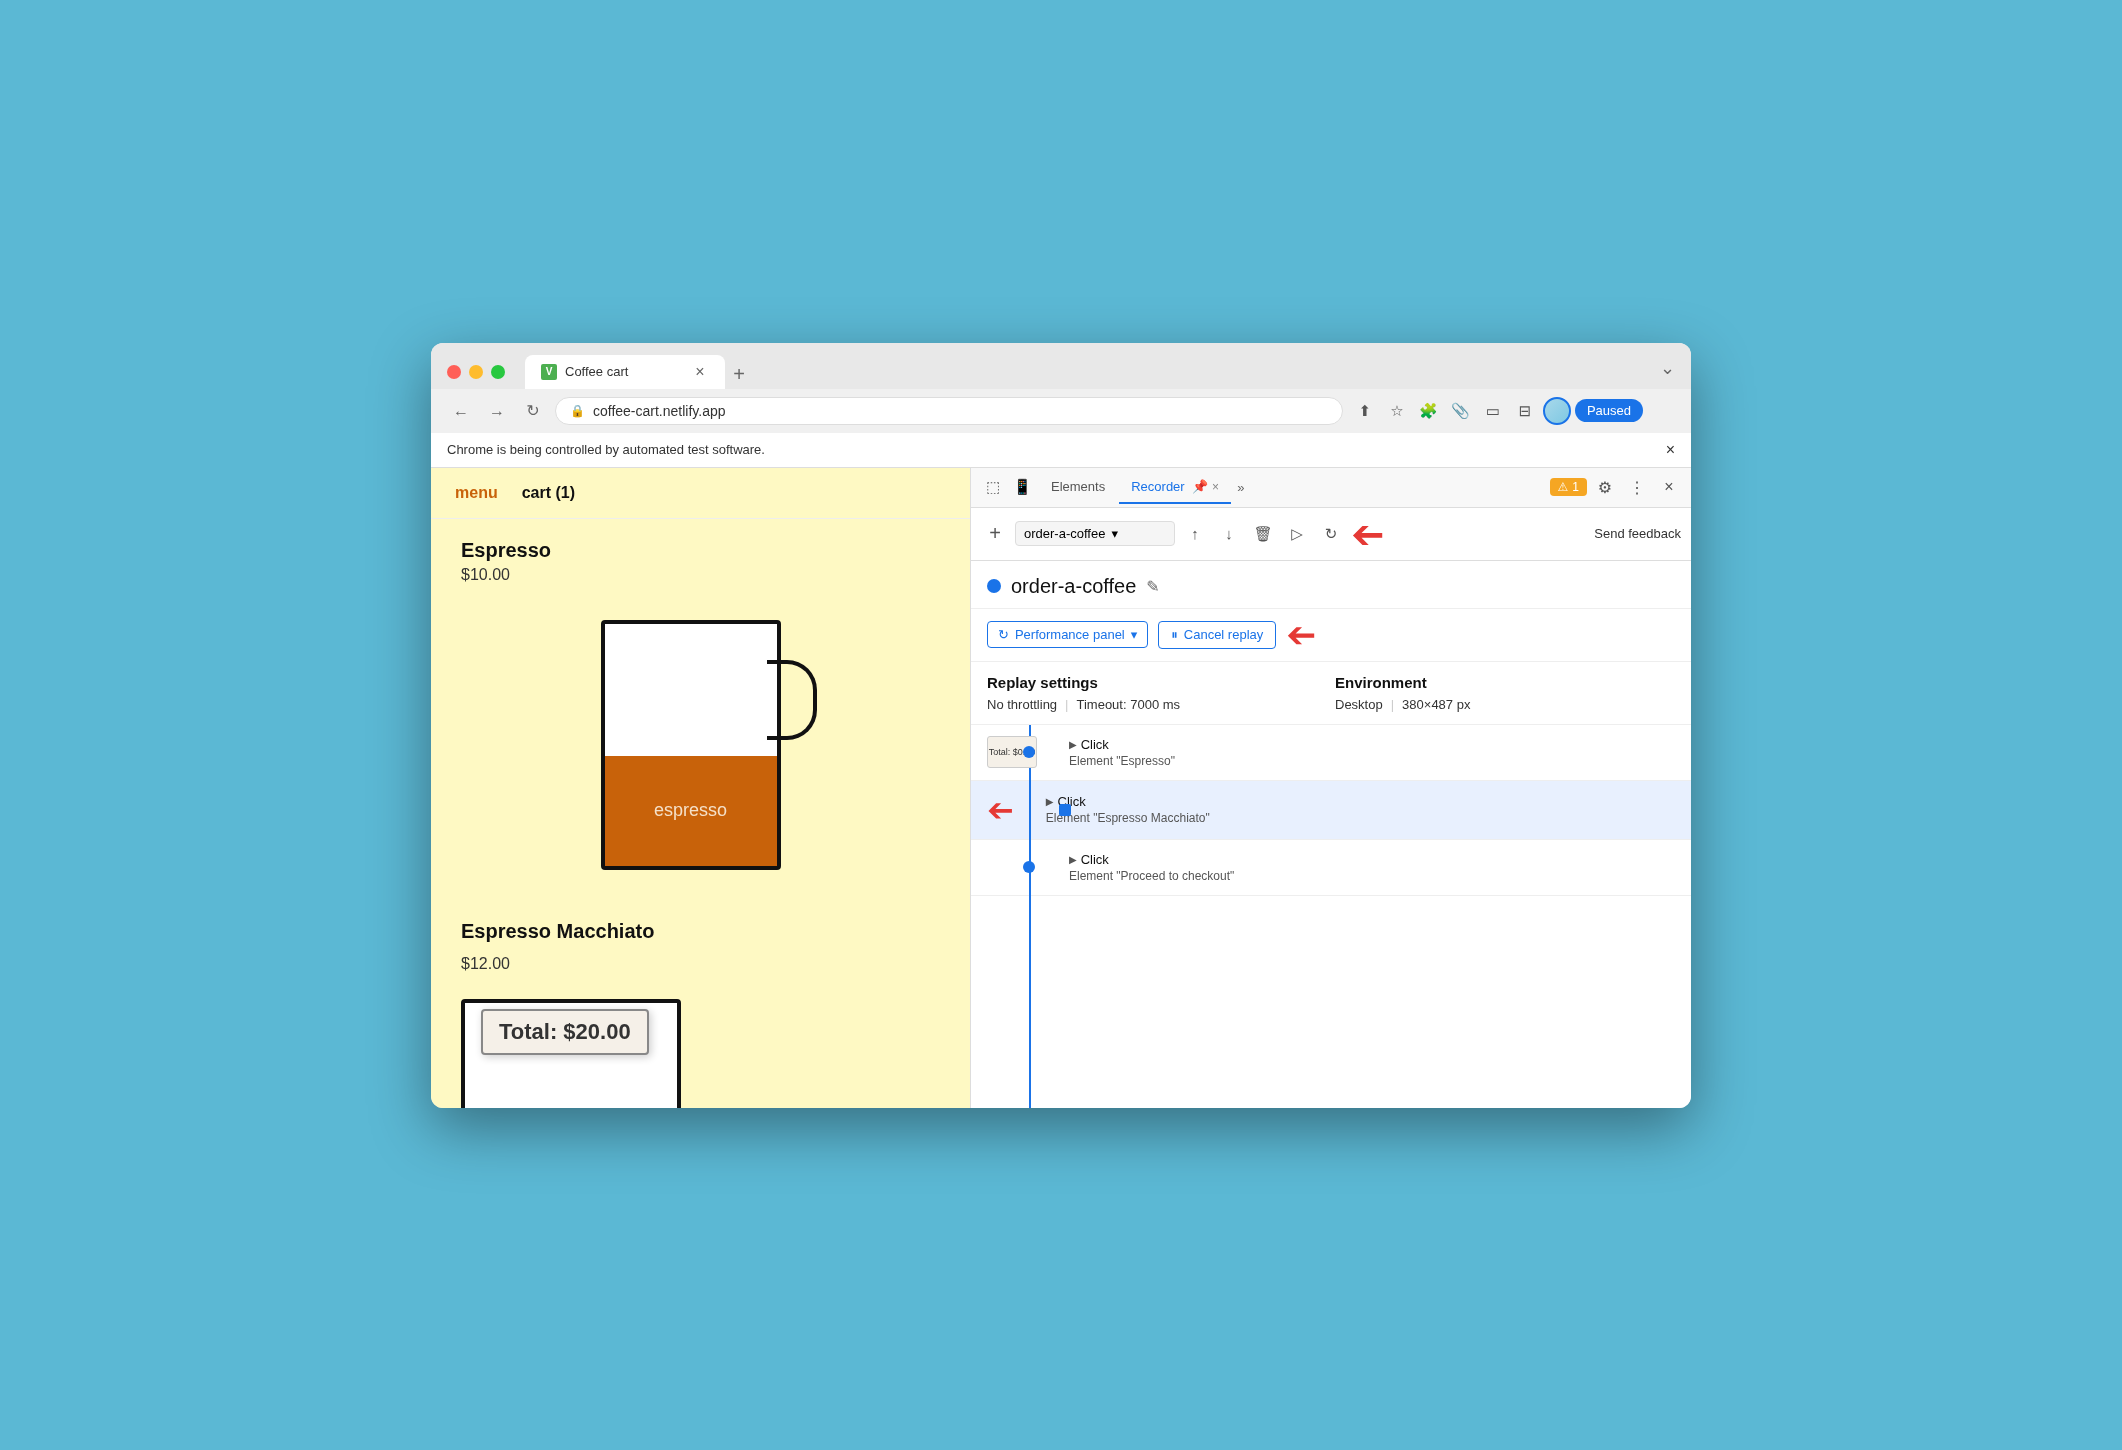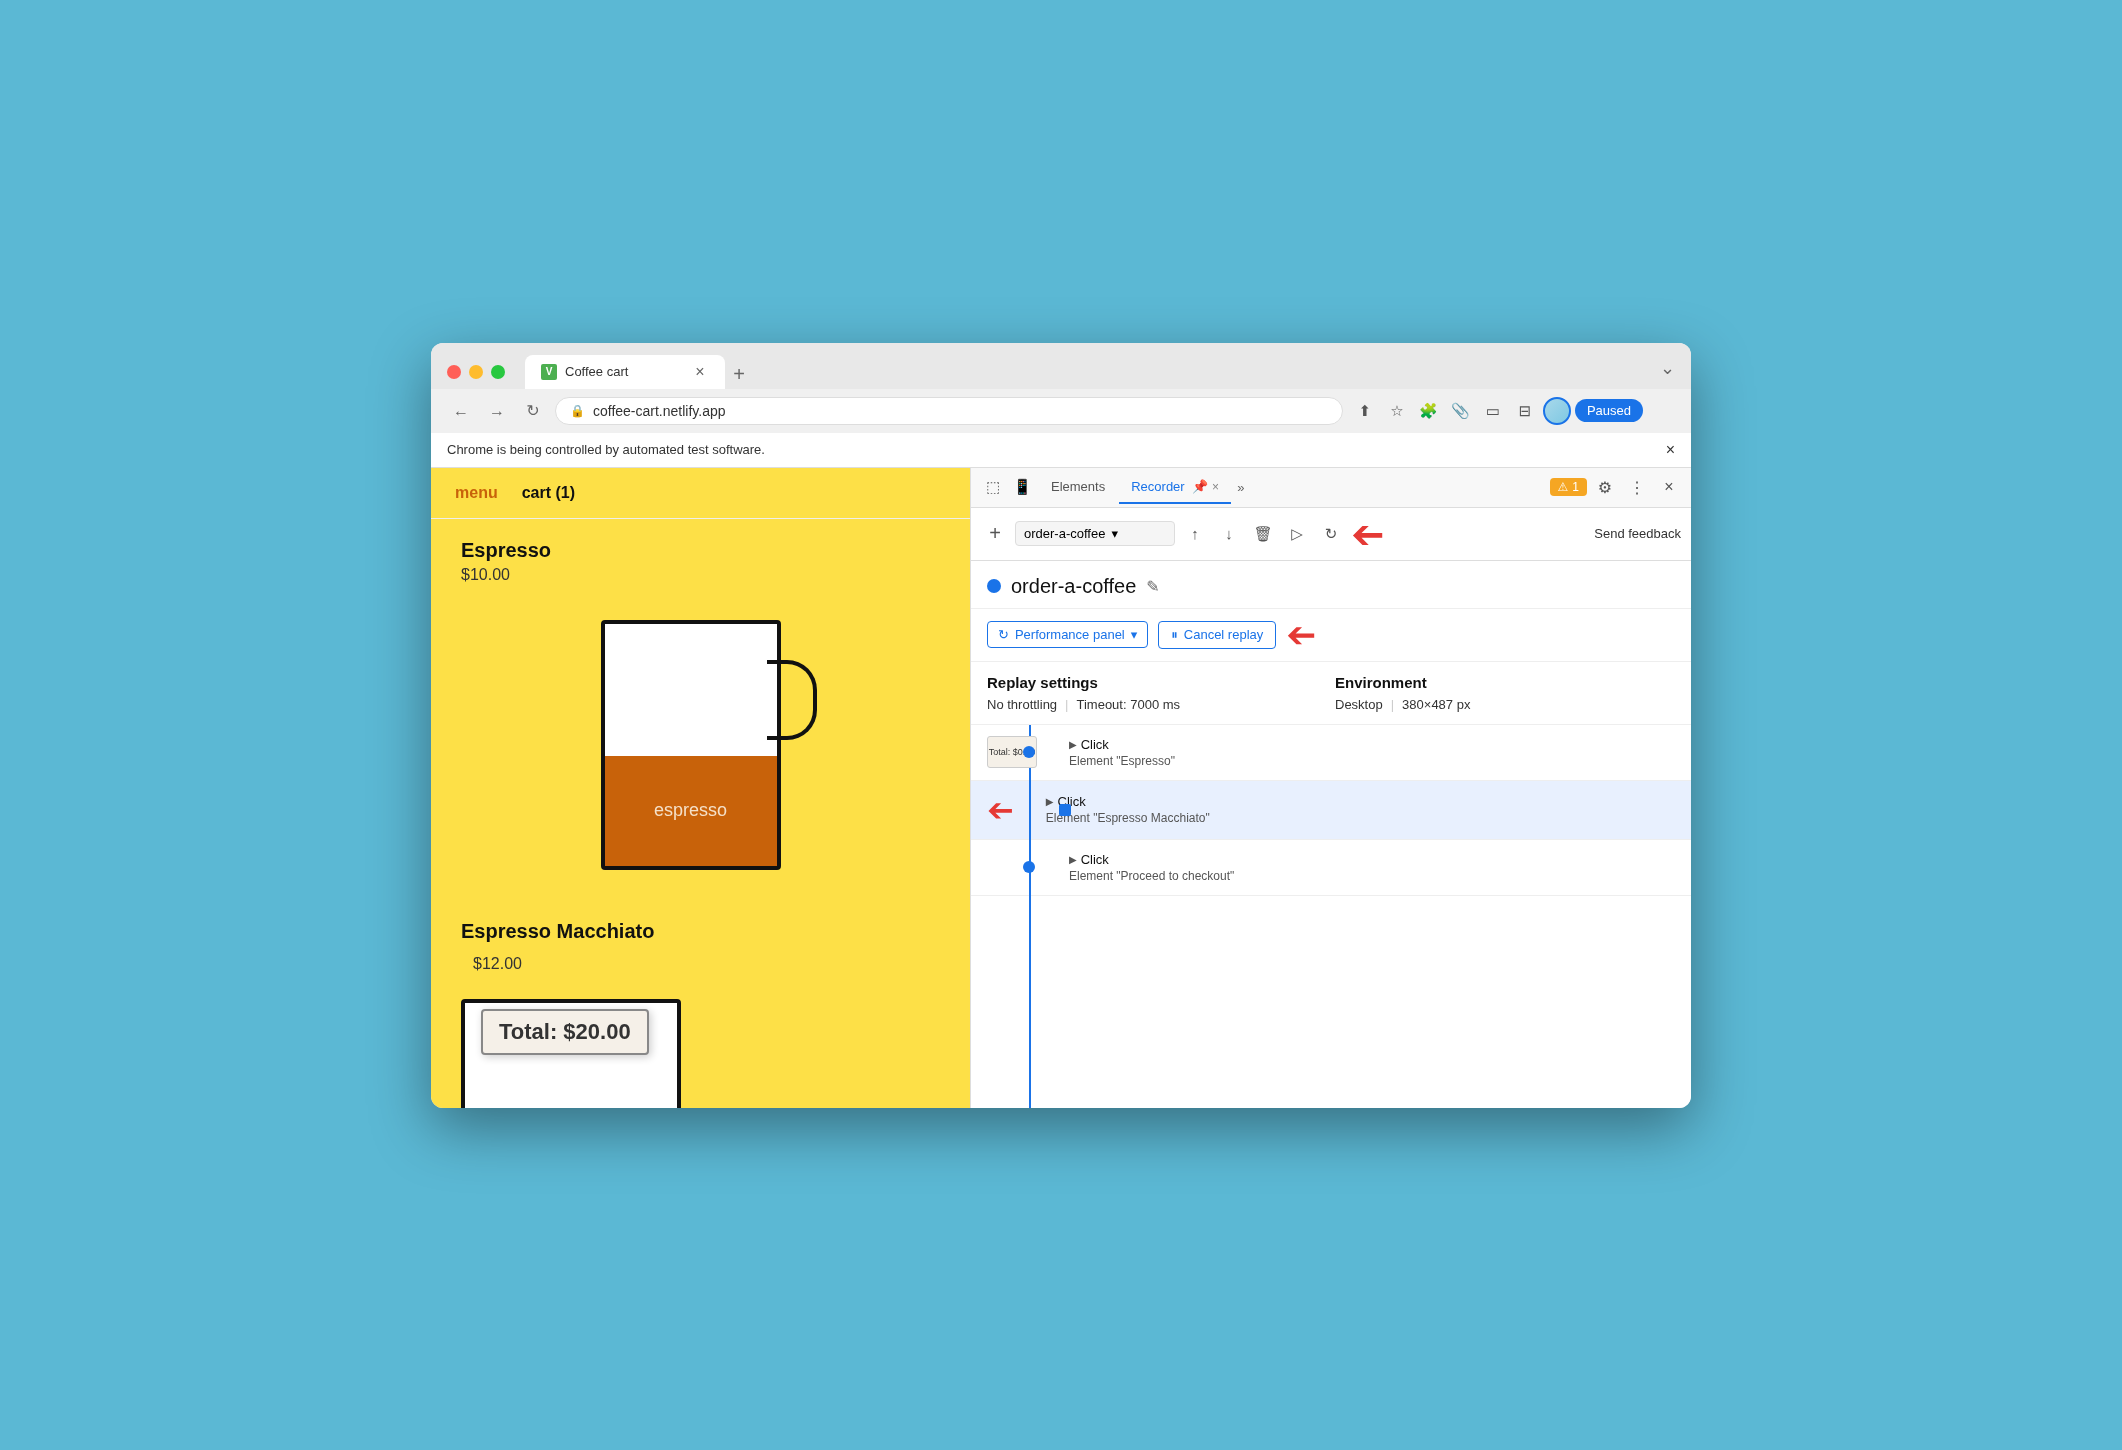--- a/index.html
+++ b/index.html
@@ -188,21 +188,21 @@
       justify-content: space-between;
     }
     
     .main-content {
       display: flex;
       height: 640px;
     }
     
     .website-panel {
       width: 540px;
-      background: #fde047;
+      background: #fef9c3;
       border-right: 1px solid #ddd;
       overflow: hidden;
     }
     .website-nav {
       padding: 16px 24px;
       border-bottom: 1px solid #eee;
       display: flex;
       gap: 24px;
       align-items: center;
     }
@@ -282,21 +282,20 @@
     .product2-title {
       font-size: 20px;
       font-weight: 700;
       color: #111;
       margin-bottom: 12px;
     }
     .product2-price {
       font-size: 16px;
       color: #333;
       margin-bottom: 16px;
-      margin-left: 12px;
     }
     .cup2-container {
       position: relative;
       display: inline-block;
       margin-top: 10px;
     }
     .total-overlay {
       position: absolute;
       top: 10px;
       left: 20px;

